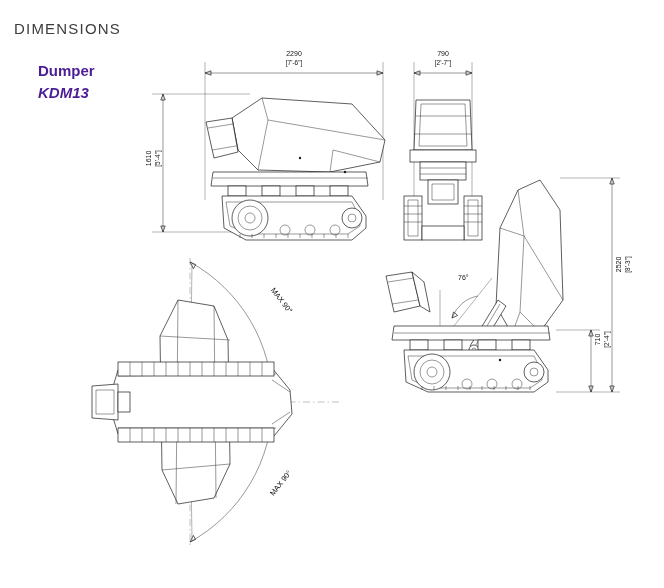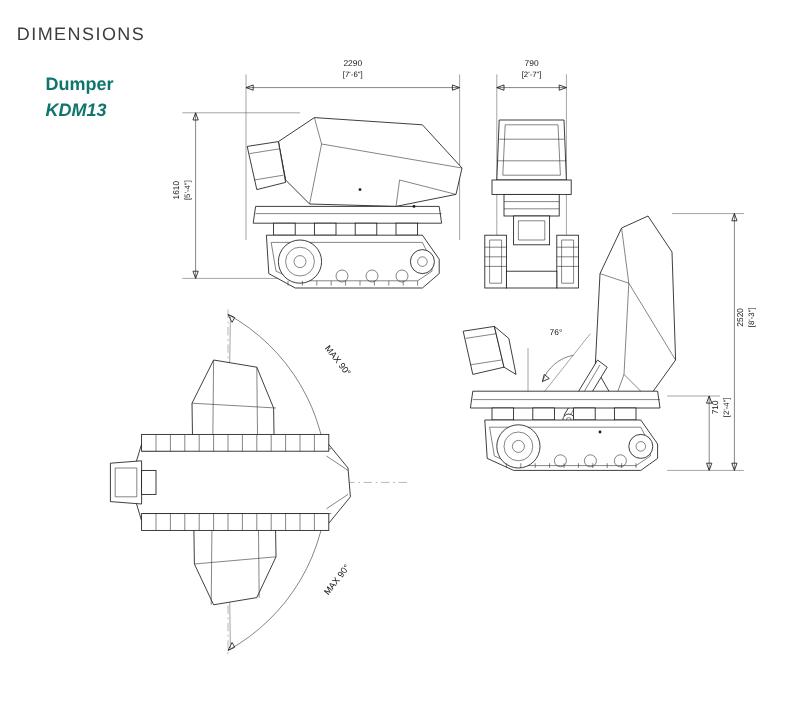--- a/index.html
+++ b/index.html
@@ -11,21 +11,21 @@
     overflow:hidden;
     position:relative;
   }
   #sheet{position:absolute;left:0;top:0;width:664px;height:588px;}
   .hdr{
     position:absolute;left:14px;top:20px;
     font-size:15px;letter-spacing:1.2px;color:#3d3d3d;font-weight:400;
   }
   .model-title{
     position:absolute;left:38px;top:60px;
-    font-size:15px;font-weight:bold;color:#0f766e;line-height:1.45;
+    font-size:15px;font-weight:bold;color:#4c1d95;line-height:1.45;
   }
   .model-title .l2{display:block;font-style:italic;}
   .dimtext{
     position:absolute;font-size:7px;color:#111;text-align:center;line-height:1.25;
     white-space:nowrap;
   }
   .dimtext .sub{display:block;font-size:6.5px;}
   .rot90{transform-origin:50% 50%;transform:rotate(-90deg);}
   .angle-lbl{position:absolute;font-size:7px;color:#111;}
   .max-lbl{position:absolute;font-size:7.5px;color:#111;white-space:nowrap;}

